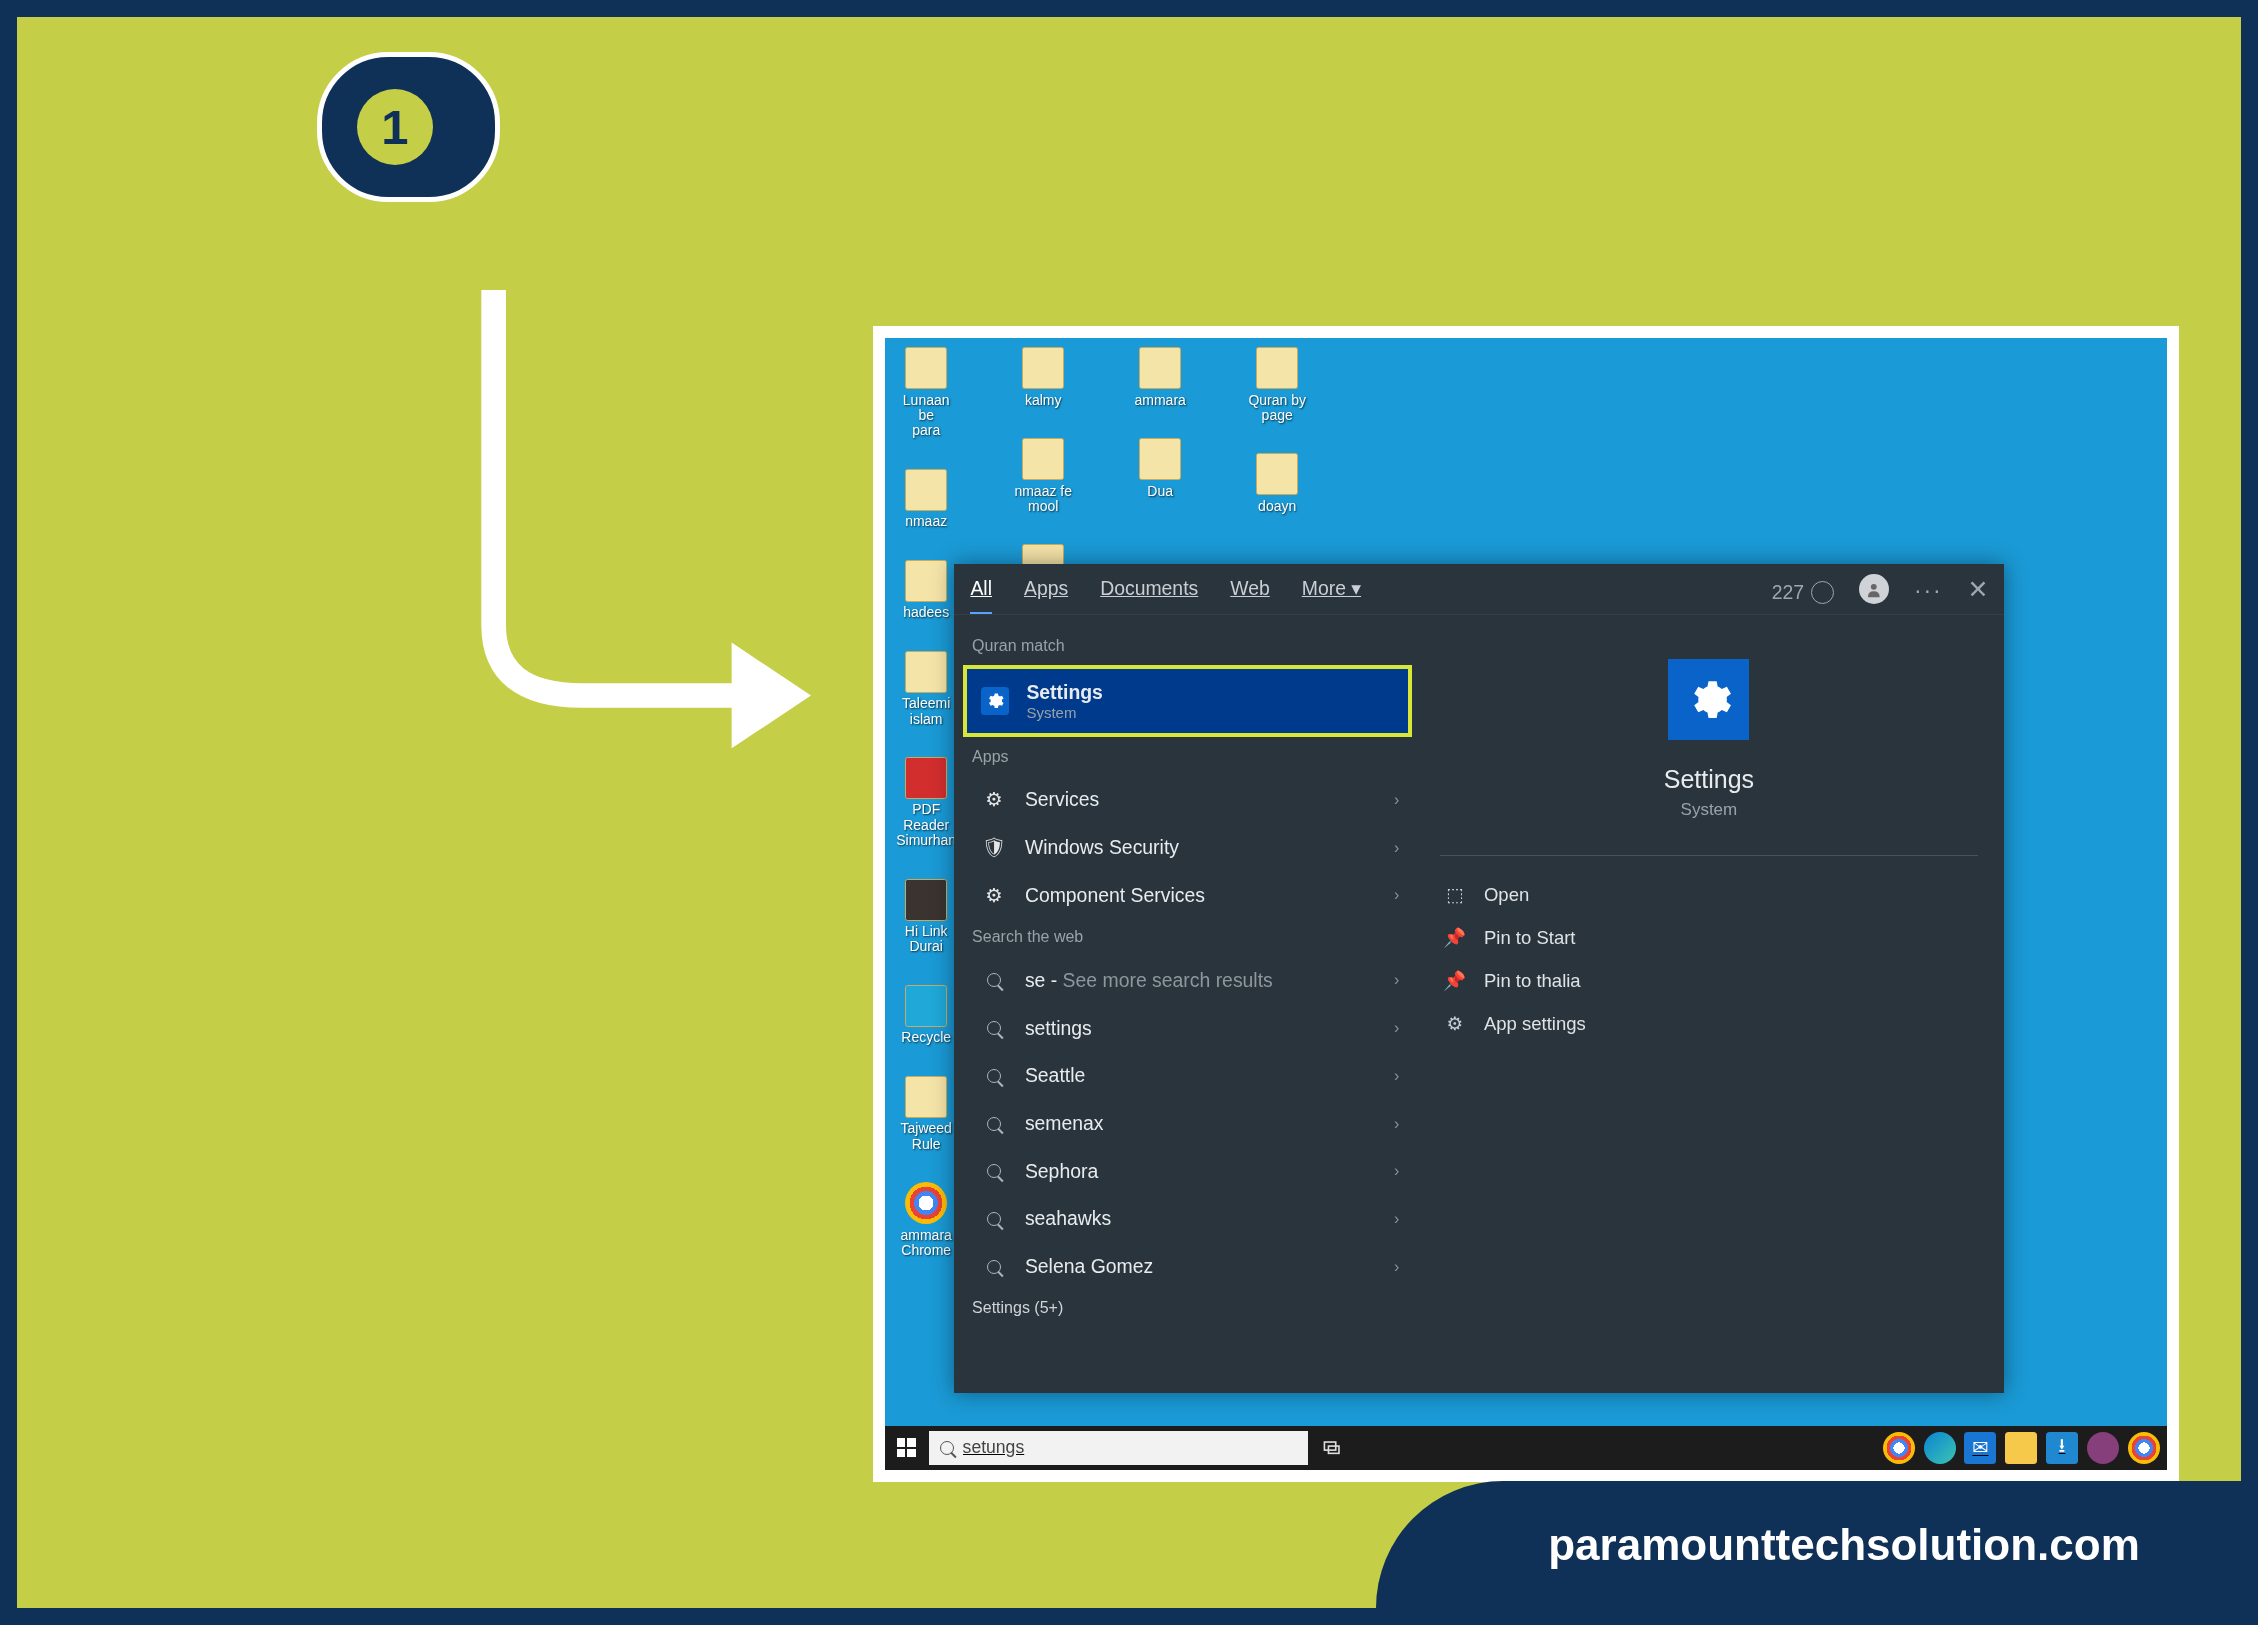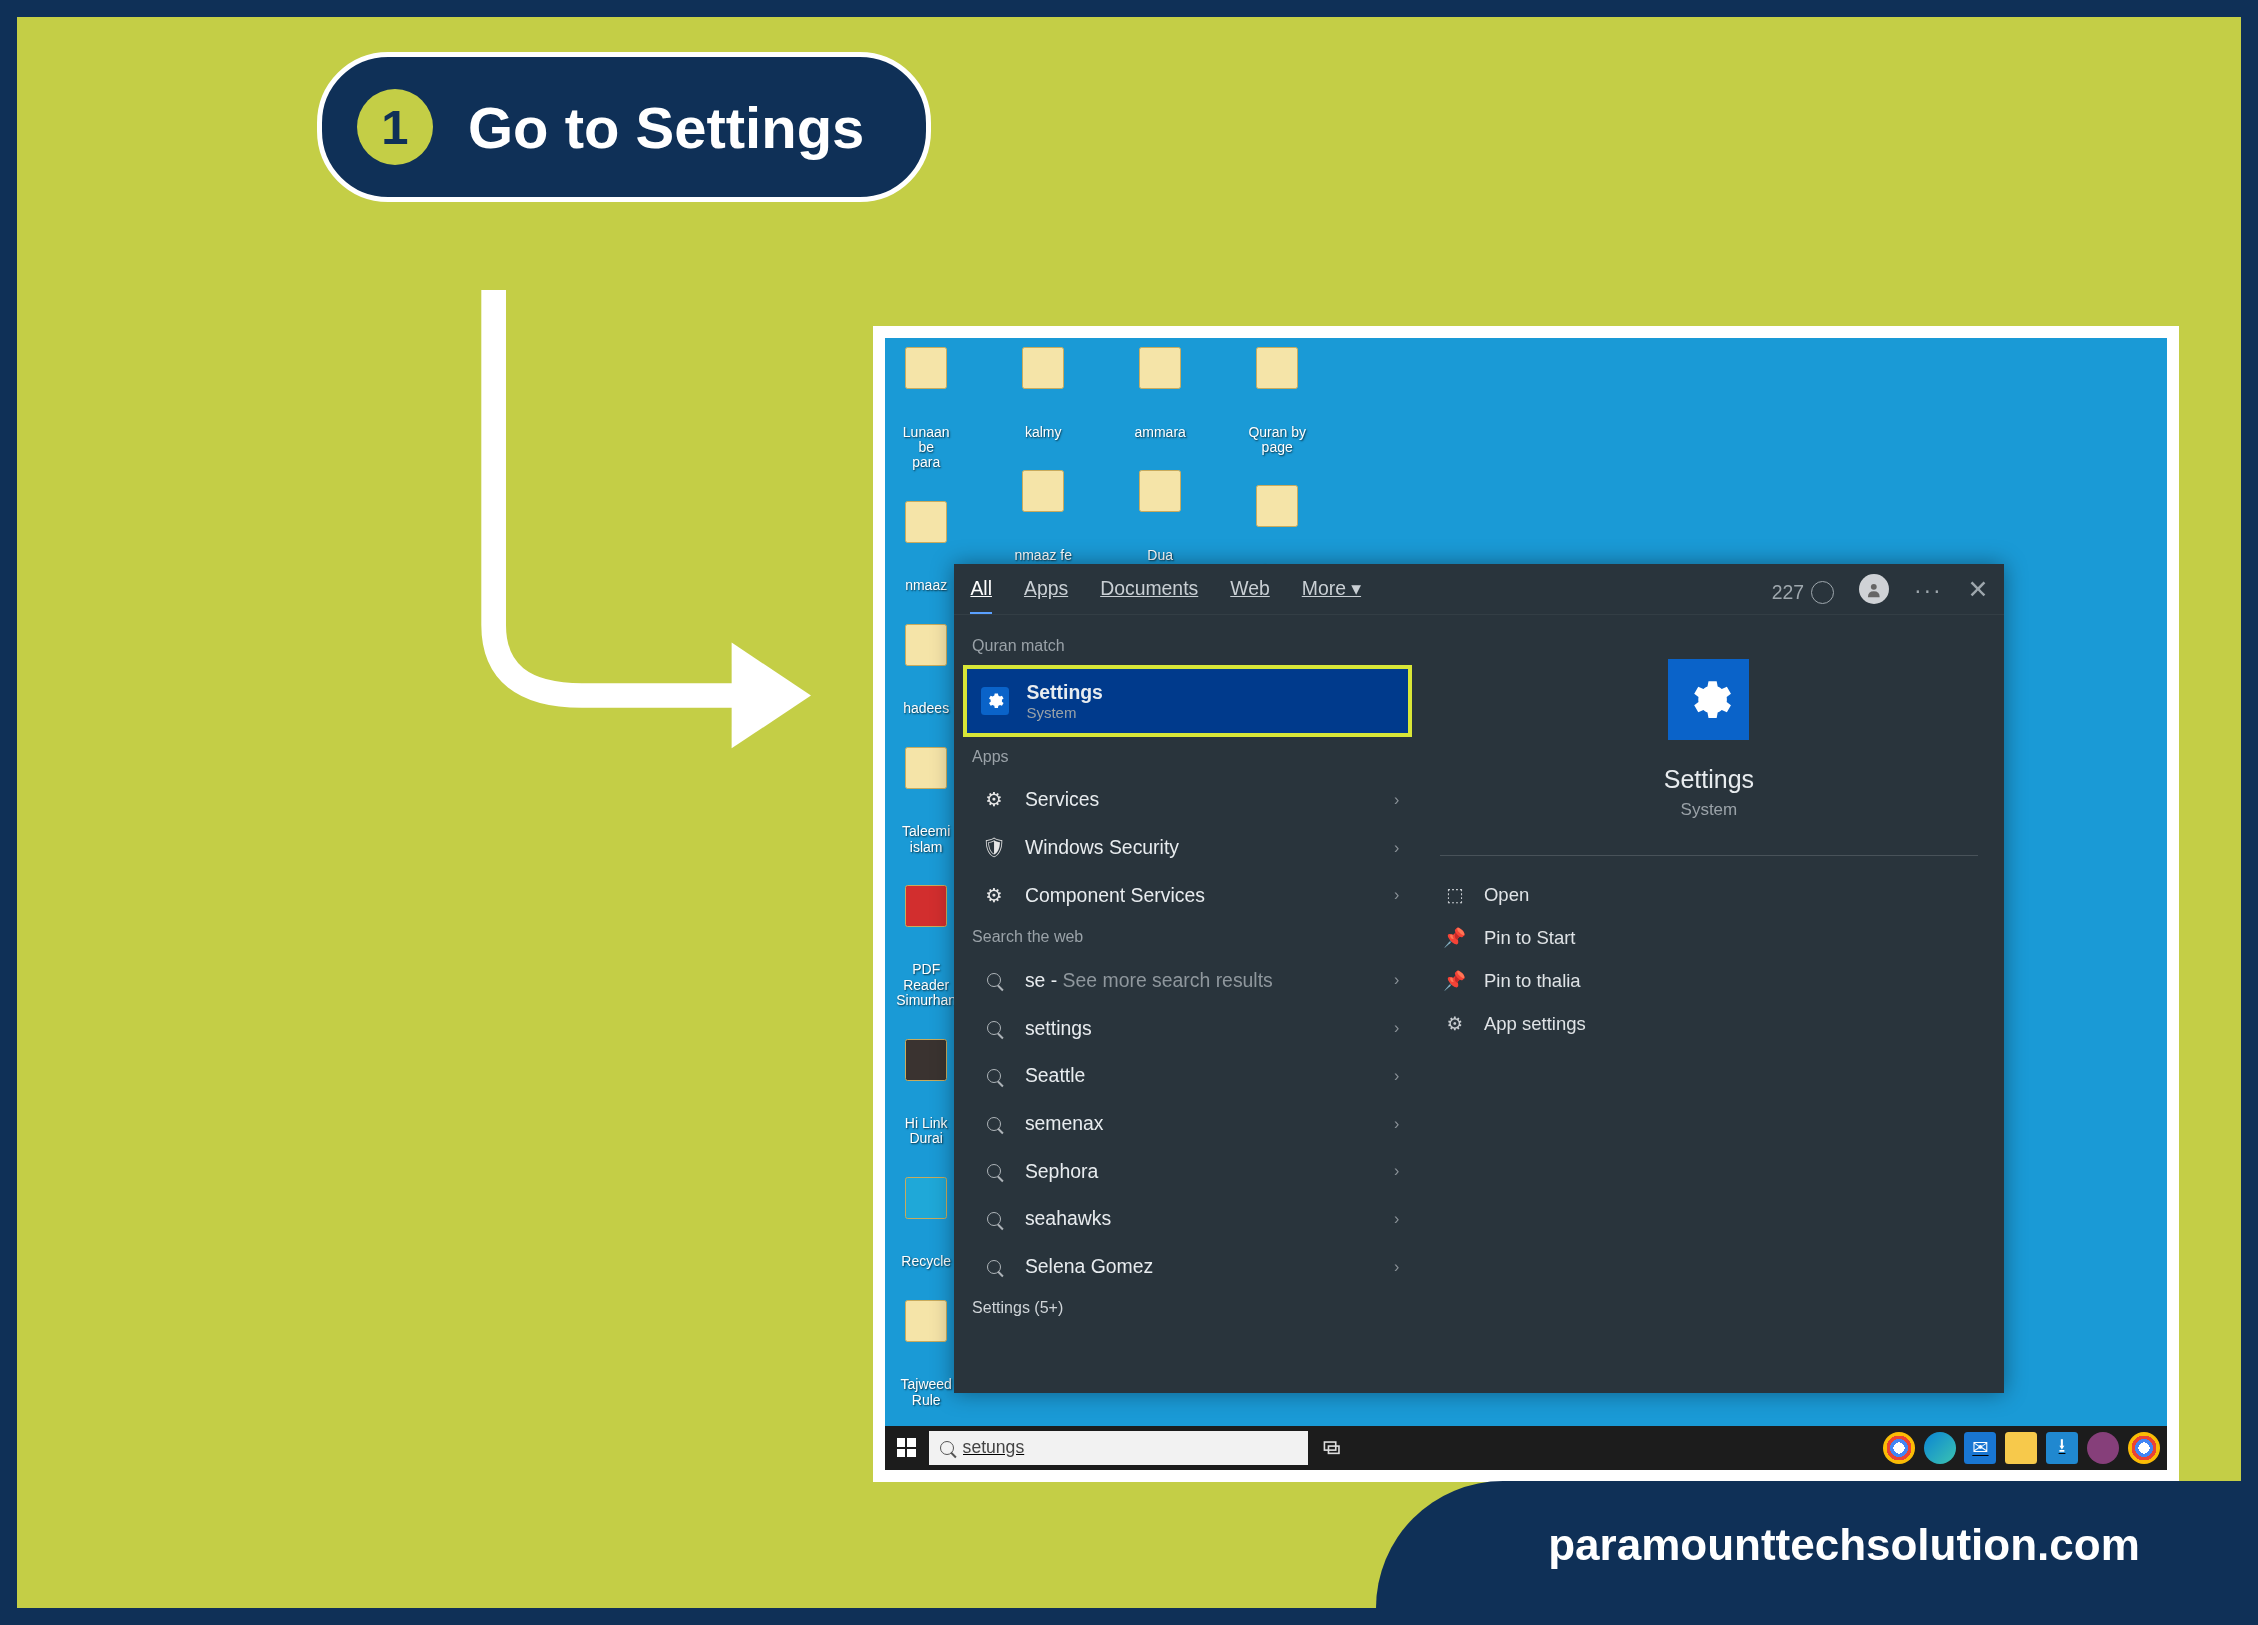--- a/index.html
+++ b/index.html
@@ -32,21 +32,21 @@
 }
 .screenshot {
   width: 100%; height: 100%; background: #1a9ad6; position: relative; overflow: hidden;
 }
 
 .desktop-icons {
   position: absolute; top: 0; left: 8.8px; display: flex; gap: 53px;
   filter: blur(0.4px);
 }
 .desktop-col { display: flex; flex-direction: column; gap: 30px; padding-top: 8.8px; }
-.desk-icon { width: 64px; display: flex; flex-direction: column; align-items: center; gap: 32px; }
+.desk-icon { width: 64px; display: flex; flex-direction: column; align-items: center; }
 .desk-icon .glyph { width: 42px; height: 42px; background: #f5e4a8; border: 0.9px solid #c9ab5c; border-radius: 2.6px; }
 .desk-icon .glyph.pdf { background: #d22e2e; }
 .desk-icon .glyph.dark { background: #3a3330; }
 .desk-icon .glyph.cyan { background: #1fa8d8; }
 .desk-icon .glyph.chrome { background: radial-gradient(circle at 50% 50%, #fff 0 25%, #4285f4 25% 40%, #ea4335 40% 55%, #fbbc05 55% 75%, #34a853 75% 100%); border-radius:50%; border:none; }
 .desk-icon .lbl { font-size: 14px; color: #fff; text-shadow: 0.9px 0.9px 1.8px rgba(0,0,0,0.7); text-align: center; margin-top: 3.5px; line-height: 1.1; white-space: pre-line; }
 
 .search-popup {
   position: absolute; top: 226px; left: 69px; right: 0; width: 1050px; height: 829px;
   background: #29343c; color: #e6e6e6; font-size: 19.4px;
@@ -125,21 +125,20 @@
 
 svg.gear-svg { fill: #fff; }
 </style>
 </head>
 <body>
 
 <div class="outer-frame">
 
   <div class="step-badge">
     <div class="step-circle">1</div>
-    <div class="step-text">Go to Settings</div>
   </div>
 
   <svg class="arrow" viewBox="0 0 420 540">
     <path d="M40 0 L40 380 Q40 460 140 460 L340 460" stroke="#fff" stroke-width="28" fill="none" stroke-linecap="round"></path>
     <path d="M310 400 L400 460 L310 520 Z" fill="#fff"></path>
   </svg>
 
   <div class="screenshot-frame">
     <div class="screenshot">
 

